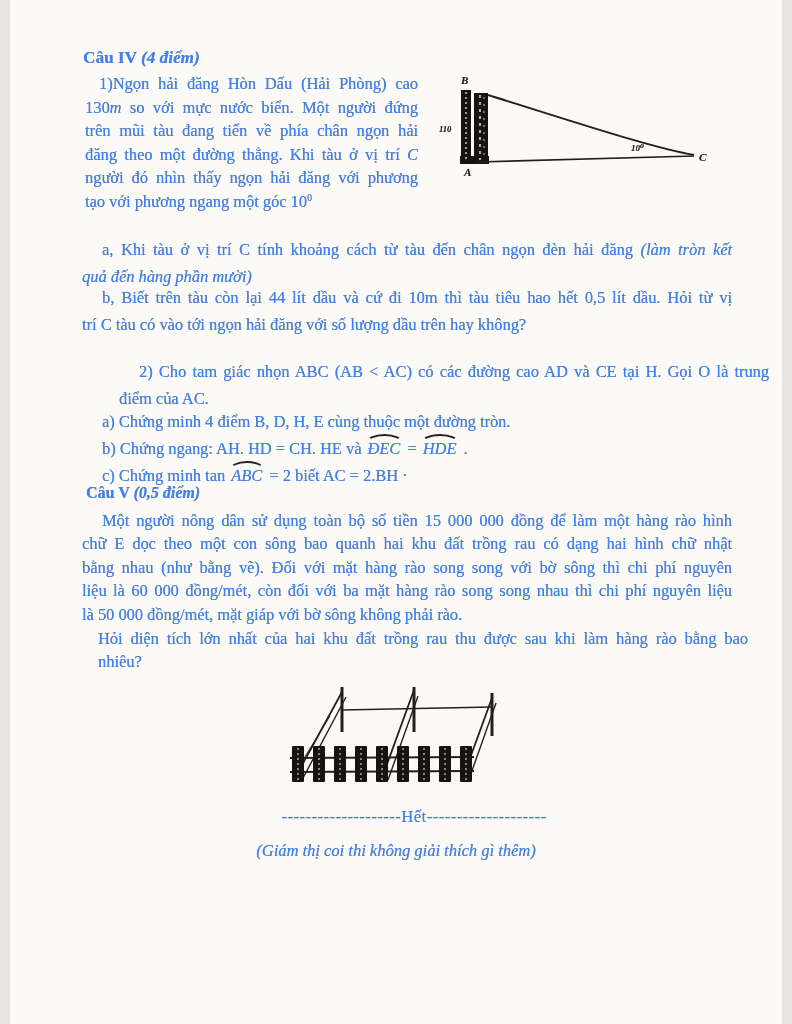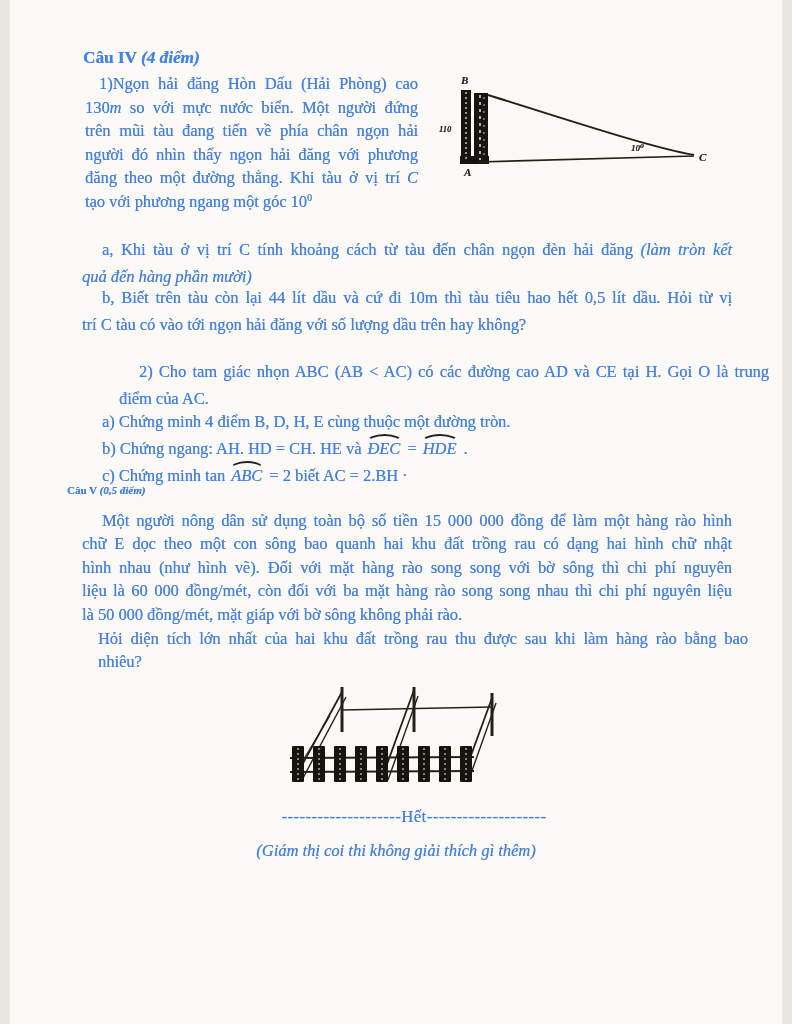--- a/index.html
+++ b/index.html
@@ -26,21 +26,21 @@
   #h1{left:73px;top:48px;font-size:17.2px;}
   #p1{left:75px;top:72px;width:333px;line-height:23.6px;}
   #p1 .line:first-child{text-indent:14px;}
   #pa{left:72px;top:236px;width:650px;line-height:27px;}
   #pa .line:first-child{text-indent:20px;}
   #pb{left:72px;top:284px;width:650px;line-height:27px;}
   #pb .line:first-child{text-indent:20px;}
   #p2{left:72px;top:358px;width:650px;line-height:27px;margin-left:37px;}
   #p2 .line:first-child{text-indent:20px;}
   #items{left:72px;top:409px;width:650px;line-height:26.8px;padding-left:20px;box-sizing:border-box;}
-  #h2{left:57px;top:484px;font-size:11px;text-align:center;}
+  #h2{left:76px;top:484px;font-size:16px;text-align:center;}
   #p3{left:72px;top:509px;width:650px;line-height:23.4px;}
   #p3 .line:first-child{text-indent:20px;}
   #p4{left:72px;top:627px;width:650px;line-height:23.4px;margin-left:16px;}
   #het{left:0;right:0;top:807px;text-align:center;font-size:16.5px;letter-spacing:.5px;margin-left:36px;}
   #note{left:0;right:0;top:830px;text-align:center;font-style:italic;font-size:16.5px;margin-top:11px;}
   #fig1{position:absolute;left:428px;top:66px;}
   #fig2{position:absolute;left:266px;top:680px;}
   svg text{font-family:"Liberation Serif","DejaVu Serif",serif;font-style:italic;fill:#26221e;}
 </style>
 </head>
@@ -49,22 +49,22 @@
 <div class="page">
 
   <div id="h1" class="blk">
       <div class="line"><span class="b">Câu IV </span><span class="b i">(4 điểm)</span></div>
     </div>
 
   <div id="p1" class="blk justify">
       <div class="line"><span>1)Ngọn hải đăng Hòn Dấu (Hải Phòng) cao</span></div>
       <div class="line"><span>130</span><span class="i">m</span><span> so với mực nước biển. Một người đứng</span></div>
       <div class="line"><span>trên mũi tàu đang tiến về phía chân ngọn hải</span></div>
+      <div class="line"><span>đăng theo một đường thẳng. Khi tàu ở vị trí </span><span class="i">C</span></div>
       <div class="line"><span>người đó nhìn thấy ngọn hải đăng với phương</span></div>
-      <div class="line"><span>đăng theo một đường thẳng. Khi tàu ở vị trí </span><span class="i">C</span></div>
       <div class="line"><span>tạo với phương ngang một góc 10</span><span class="sup">0</span></div>
     </div>
 
   <svg id="fig1" width="280" height="112" viewBox="0 0 280 112">
 
     <g>
       <rect x="23" y="24" width="10" height="74" fill="#17130f"></rect>
       <rect x="36" y="27" width="14" height="69" fill="#17130f"></rect>
       <rect x="22" y="90" width="29" height="8" fill="#17130f"></rect>
       <line x1="28" y1="26" x2="28" y2="96" stroke="#f6f4ef" stroke-width="1.2" stroke-dasharray="2 3"></line>
@@ -103,21 +103,21 @@
       <div class="line"><span>c) Chứng minh tan </span><span class="hat">ABC</span><span> = 2 biết AC = 2.BH ·</span></div>
     </div>
 
   <div id="h2" class="blk">
       <div class="line"><span class="b">Câu V </span><span class="b i">(0,5 điểm)</span></div>
     </div>
 
   <div id="p3" class="blk justify">
       <div class="line"><span>Một người nông dân sử dụng toàn bộ số tiền 15 000 000 đồng để làm một hàng rào hình</span></div>
       <div class="line"><span>chữ E dọc theo một con sông bao quanh hai khu đất trồng rau có dạng hai hình chữ nhật</span></div>
-      <div class="line"><span>hình nhau (như hình vẽ). Đối với mặt hàng rào song song với bờ sông thì chi phí nguyên</span></div>
+      <div class="line"><span>bằng nhau (như bằng vẽ). Đối với mặt hàng rào song song với bờ sông thì chi phí nguyên</span></div>
       <div class="line"><span>liệu là 60 000 đồng/mét, còn đối với ba mặt hàng rào song song nhau thì chi phí nguyên liệu</span></div>
       <div class="line"><span>là 50 000 đồng/mét, mặt giáp với bờ sông không phải rào.</span></div>
     </div>
 
   <div id="p4" class="blk justify">
       <div class="line"><span>Hỏi diện tích lớn nhất của hai khu đất trồng rau thu được sau khi làm hàng rào bằng bao</span></div>
       <div class="line"><span>nhiêu?</span></div>
     </div>
 
   <svg id="fig2" width="236" height="116" viewBox="0 0 236 116">

